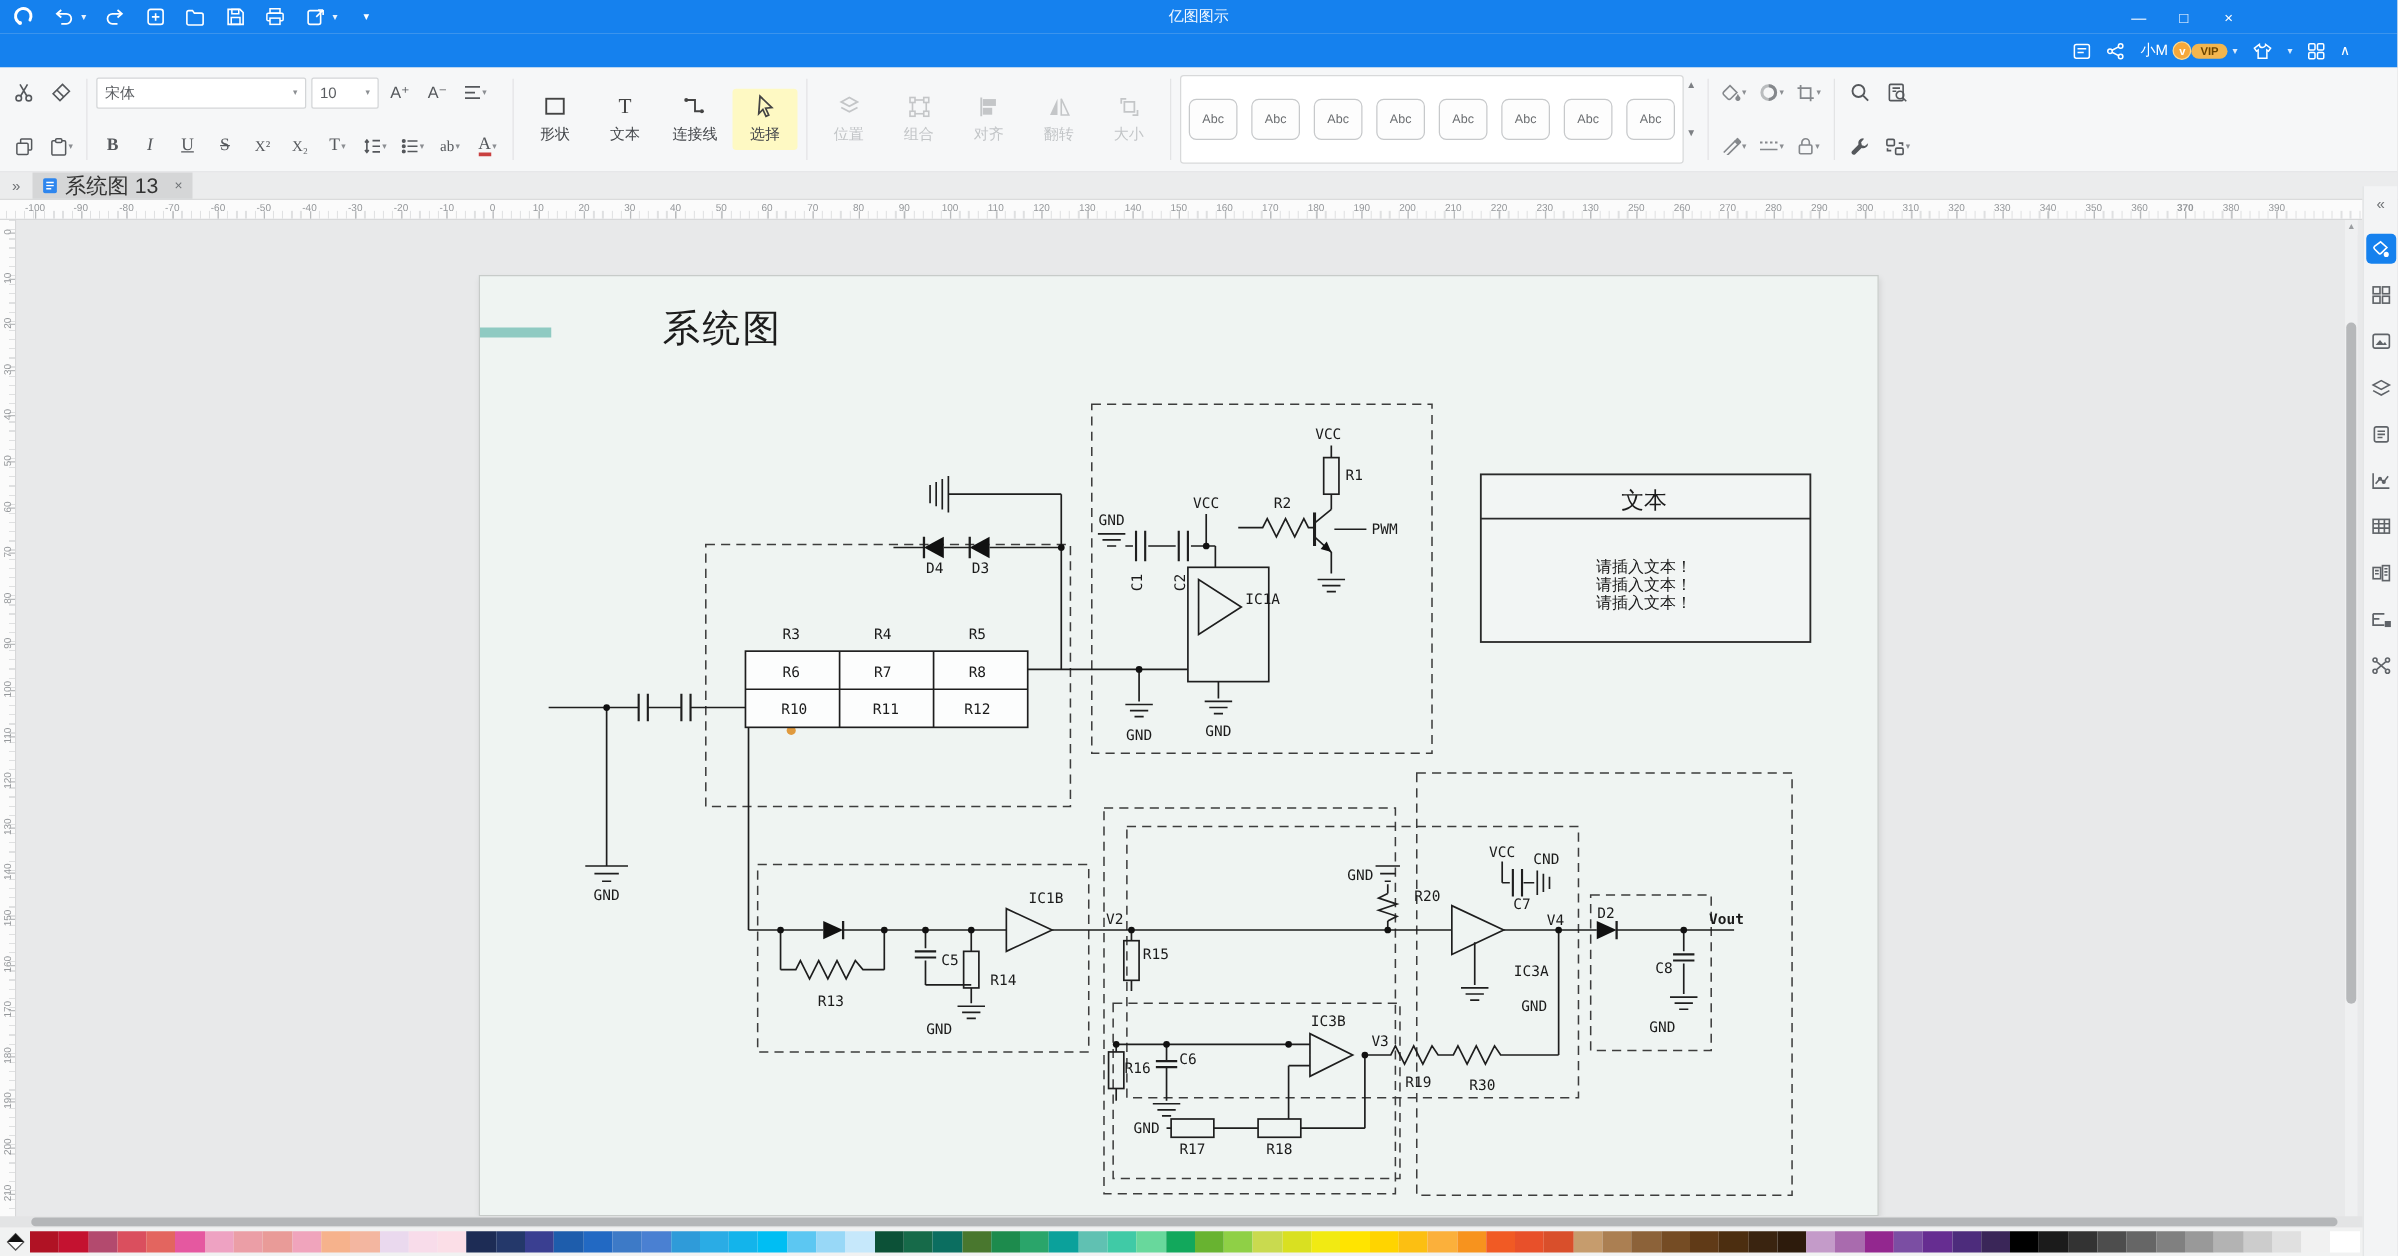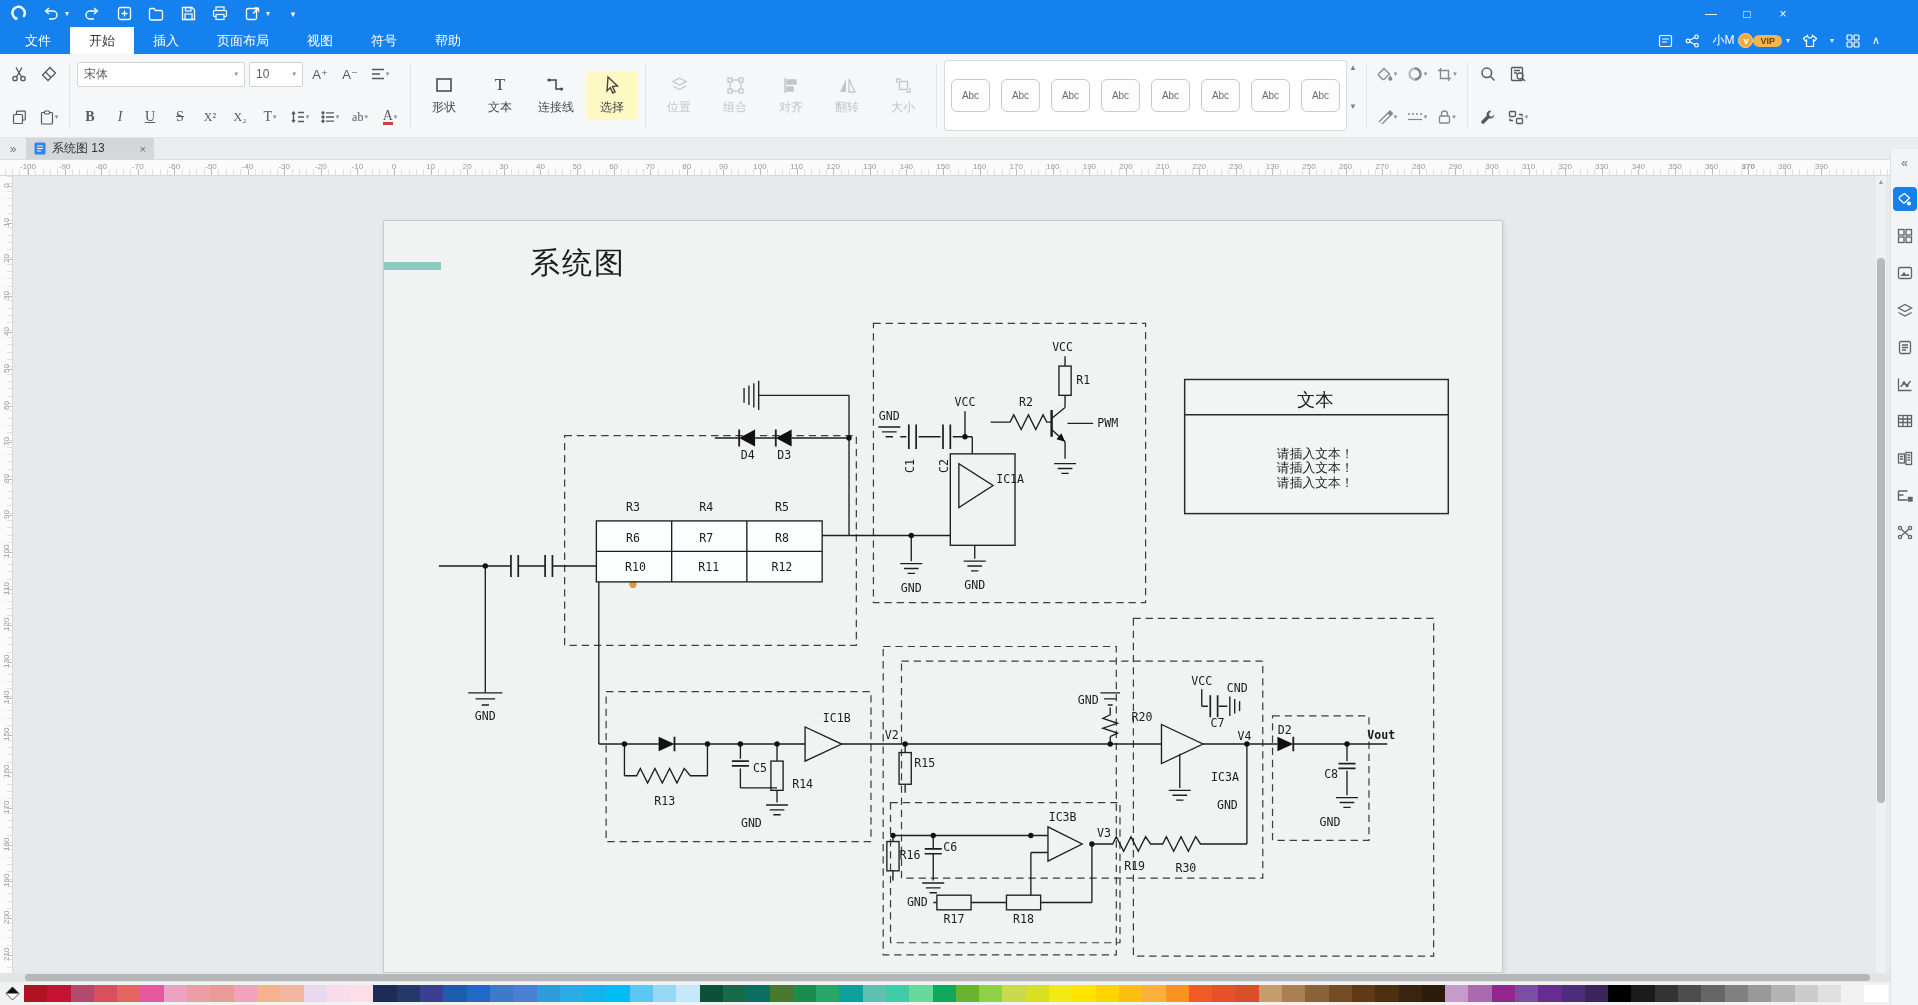--- a/index.html
+++ b/index.html
@@ -46,21 +46,21 @@
   .big-btn.dis { color:#c2c5c7; cursor:default; }
   .gallery { background:#fff; border:1px solid #d8d9da; border-radius:3px; margin:1px 0; display:flex; align-items:center; padding:0 6px; gap:11px; }
   .abc-chip { width:39px; height:33px; border:1px solid #c7c9cb; border-radius:6px; background:#fdfdfd; color:#6a6d70; font-size:10px; display:flex; align-items:center; justify-content:center; cursor:pointer; }
   .gal-arrows { display:flex; flex-direction:column; justify-content:space-between; height:56px; padding:4px 2px; color:#7d8084; font-size:8px; }
   .gal-arrows span { cursor:pointer; }
 
   
   .tabbar { position:absolute; left:0; top:138px; right:0; height:22px; background:#ebeced; border-bottom:1px solid #dadbdc; display:flex; align-items:stretch; }
   .tab-expand { width:26px; display:flex; align-items:center; justify-content:center; color:#6f7275; font-size:12px; cursor:pointer; }
   .doc-tab { width:128px; background:#d5d6d7; display:flex; align-items:center; gap:6px; padding:0 8px; cursor:pointer; }
-  .doc-tab .t-label { font-size:12px; color:#333; white-space:nowrap; flex:1; }
+  .doc-tab .t-label { font-size:17px; color:#333; white-space:nowrap; flex:1; }
   .doc-tab .t-close { font-size:11px; color:#6f7275; cursor:pointer; }
 
   
   .ruler-h { position:absolute; left:0; top:160px; right:28px; height:16px; background:#fbfbfb; border-bottom:1px solid #d7d8d9; overflow:hidden;
     background-image:linear-gradient(#fbfbfb 0 9px, rgba(251,251,251,0) 9px), repeating-linear-gradient(90deg,#dfe0e1 0 1px, transparent 1px 7.32px); background-position:28px 0; }
   .ruler-h .rl { position:absolute; top:2px; font-size:8px; color:#94979a; transform:translateX(-50%); }
   .ruler-h .rt { position:absolute; bottom:0; width:1px; height:6px; background:#b9bbbd; }
   .ruler-v { position:absolute; left:0; top:0; bottom:0; width:13px; background:#fbfbfb; border-right:1px solid #d7d8d9; overflow:hidden;
     background-image:linear-gradient(90deg,#fbfbfb 0 7px, rgba(251,251,251,0) 7px), repeating-linear-gradient(180deg,#dfe0e1 0 1px, transparent 1px 7.32px); }
   .ruler-v .rl { position:absolute; left:0px; font-size:8px; color:#94979a; transform:rotate(-90deg); transform-origin:center; width:13px; text-align:center; }
@@ -141,37 +141,29 @@
     </span>
     <span class="tb-ic">
       <svg width="15" height="15" viewBox="0 0 15 15">
           <rect x="1.5" y="2.5" width="10" height="11" rx="1.5" stroke="#fff" stroke-width="1.3" fill="none"></rect>
           <path d="M8 7.5 L13.5 2 M13.5 2 h-4 M13.5 2 v4" stroke="#fff" stroke-width="1.3" fill="none"></path>
         </svg>
     </span>
       <span class="tb-drop">▾</span>
     <span class="tb-ic" style="font-size:9px;">▾</span>
   </div>
+  <div class="tb-title">亿图图示</div>
   <div class="win-controls">
     <span class="win-btn">—</span>
     <span class="win-btn">□</span>
     <span class="win-btn">×</span>
   </div>
 </div>
 
 <div class="menubar">
-  <div id="menu-items" style="display:flex;align-items:stretch;padding-left:6px;">
-      <div class="menu-item">文件</div>
-      <div class="menu-item active">开始</div>
-      <div class="menu-item">插入</div>
-      <div class="menu-item">页面布局</div>
-      <div class="menu-item">视图</div>
-      <div class="menu-item">符号</div>
-      <div class="menu-item">帮助</div>
-    </div>
   <div class="menu-right">
     <span class="mr-ic">
       <svg width="15" height="14" viewBox="0 0 15 14">
           <rect x="1.5" y="1.5" width="12" height="11" rx="1.5" stroke="#fff" stroke-width="1.2" fill="none"></rect>
           <path d="M4 5 h7 M4 8 h5" stroke="#fff" stroke-width="1.2"></path>
         </svg>
     </span>
     <span class="mr-ic">
       <svg width="15" height="14" viewBox="0 0 15 14">
           <circle cx="3" cy="7" r="1.8" stroke="#fff" stroke-width="1.2" fill="none"></circle>

